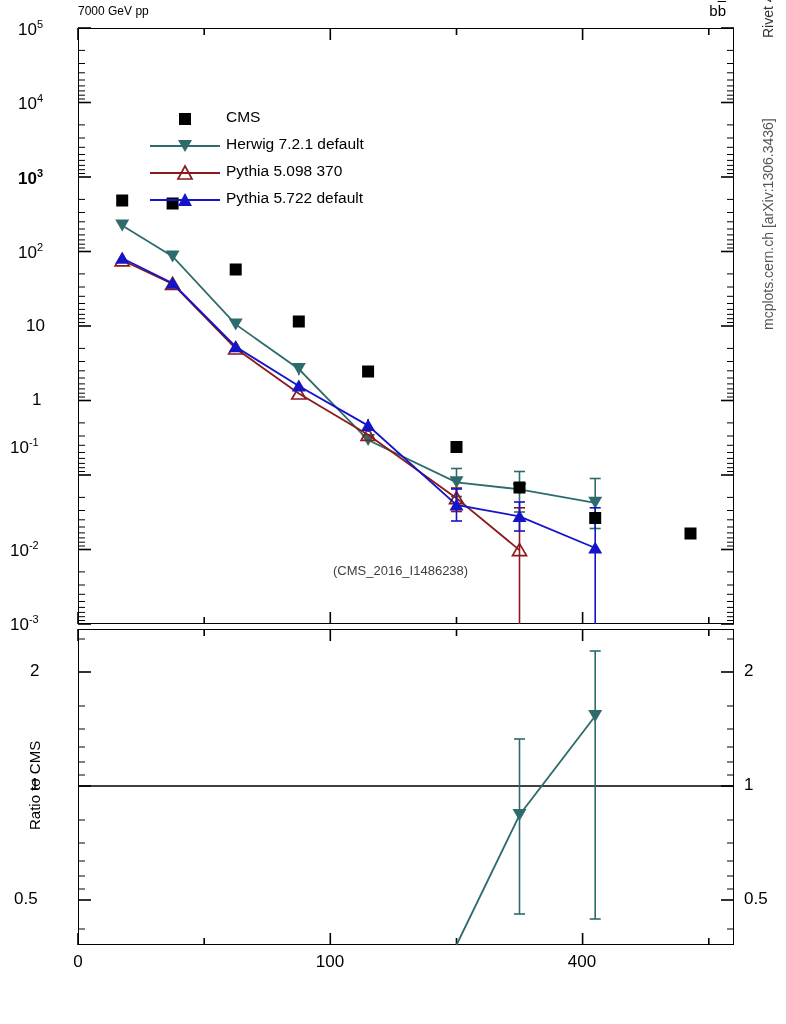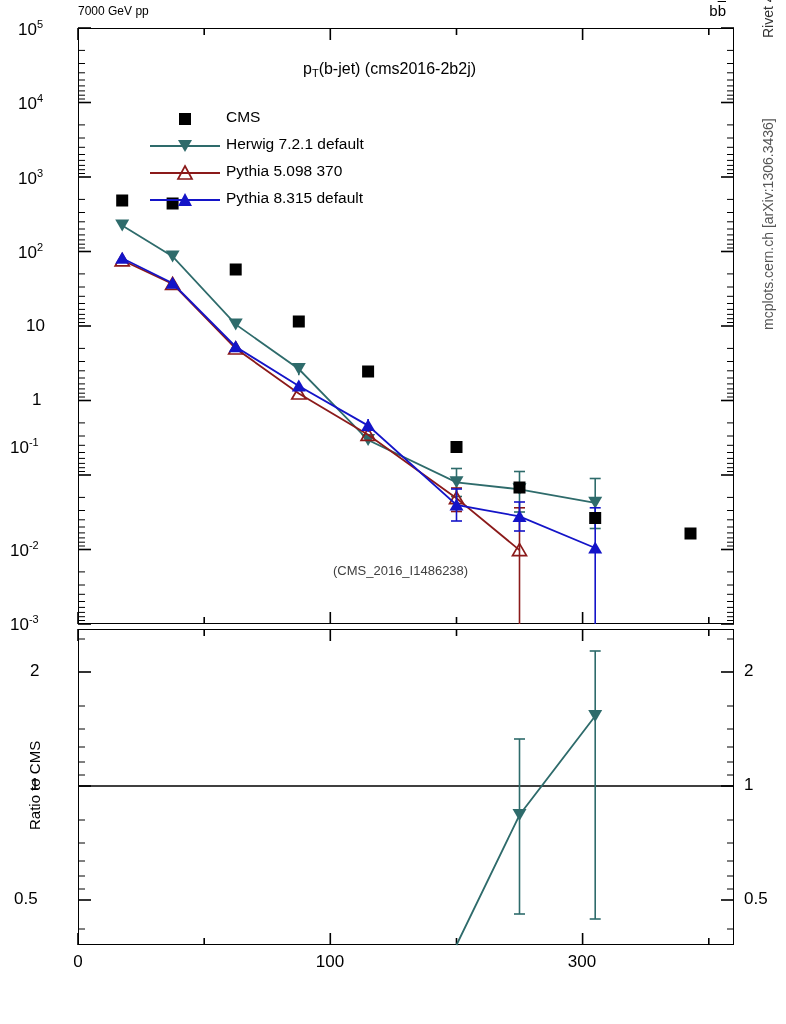--- a/index.html
+++ b/index.html
@@ -62,21 +62,21 @@
   <div class="abs hdr-left">7000 GeV pp</div>
   <div class="abs hdr-right"><span>b</span><span class="ovl">b</span></div>
 
   <div class="vside dark" style="left:760px;top:38px;">Rivet 4.1.0, ≥ 2.1M events</div>
   <div class="vside" style="left:760px;top:330px;">mcplots.cern.ch [arXiv:1306.3436]</div>
 
   <div class="frame" id="mainframe"></div>
 
   <div class="ylab" style="left:18px;top:18px;width:42px;"><span>10</span><sup style="font-size:11px;">5</sup></div>
   <div class="ylab" style="left:18px;top:92px;width:42px;"><span>10</span><sup style="font-size:11px;">4</sup></div>
-  <div class="ylab" style="left:18px;top:167px;width:42px;"><span>10</span><sup style="font-size:11px;">3</sup></div>
+  <div class="ylab" style="left:18px;top:167px;width:42px;font-weight:bold;"><span>10</span><sup style="font-size:11px;">3</sup></div>
   <div class="ylab" style="left:18px;top:241px;width:42px;"><span>10</span><sup style="font-size:11px;">2</sup></div>
   <div class="ylab" style="left:26px;top:316px;width:34px;"><span>10</span></div>
   <div class="ylab" style="left:32px;top:390px;width:28px;"><span>1</span></div>
   <div class="ylab" style="left:10px;top:436px;width:50px;"><span>10</span><sup style="font-size:11px;">-1</sup></div>
   <div class="ylab" style="left:10px;top:539px;width:50px;"><span>10</span><sup style="font-size:11px;">-2</sup></div>
   <div class="ylab" style="left:10px;top:613px;width:50px;"><span>10</span><sup style="font-size:11px;">-3</sup></div>
 
   <svg class="abs" style="left:78px;top:28px;" width="656" height="596">
 
     <g stroke="#000" stroke-width="1.6">
@@ -248,21 +248,20 @@
       <line x1="630.8" y1="596" x2="630.8" y2="589"></line>
       <line x1="0" y1="0" x2="0" y2="12"></line>
       <line x1="126.2" y1="0" x2="126.2" y2="7"></line>
       <line x1="252.3" y1="0" x2="252.3" y2="12"></line>
       <line x1="378.5" y1="0" x2="378.5" y2="7"></line>
       <line x1="504.6" y1="0" x2="504.6" y2="12"></line>
       <line x1="630.8" y1="0" x2="630.8" y2="7"></line>
     </g>
   </svg>
 
-  <div class="plot-title" style="left:303px;top:60px;"><span>p</span><span class="sub">T</span><span>(b-jet) (cms2016-2b2j)</span></div>
 
   <div class="watermark" style="left:333px;top:563px;">(CMS_2016_I1486238)</div>
 
   <svg class="abs" style="left:0;top:0;" width="786" height="1024">
 
     <polyline fill="none" stroke="#2e6b6b" stroke-width="1.8" points="122.2,225.4 172.6,256.4 235.7,324.4 298.8,369.0 368.1,440.1 456.5,482.3 519.5,489.3 595.2,502.8"></polyline>
 
     <g stroke="#2e6b6b" stroke-width="1.6">
       <line x1="298.8" y1="362.9" x2="298.8" y2="375.2"></line>
       <line x1="456.5" y1="468.5" x2="456.5" y2="496.5"></line>
@@ -360,21 +359,21 @@
         <line x1="2" y1="14" x2="72" y2="14" stroke="#8b1a1a" stroke-width="1.8"></line>
         <polygon points="37,7 44,20 30,20" fill="none" stroke="#8b1a1a" stroke-width="1.7"></polygon>
       </svg>
       <span class="lgtext">Pythia 5.098 370</span>
     </div>
     <div class="lgrow">
       <svg class="lgmark" viewBox="0 0 74 27">
         <line x1="2" y1="14" x2="72" y2="14" stroke="#1414c8" stroke-width="1.8"></line>
         <polygon points="37,7 44,20 30,20" fill="#1414c8"></polygon>
       </svg>
-      <span class="lgtext">Pythia 8.315 default</span>
+      <span class="lgtext">Pythia 5.722 default</span>
     </div>
   </div>
 
   <div class="frame" id="ratioframe"></div>
 
   <div class="ytitle" style="left:26px;top:830px;">Ratio to CMS</div>
 
   <div class="ylab" style="left:30px;top:661px;width:30px;">2</div>
   <div class="ylab" style="left:30px;top:775px;width:30px;">1</div>
   <div class="ylab" style="left:14px;top:889px;width:46px;">0.5</div>
@@ -447,15 +446,15 @@
         <line x1="511.7" y1="290" x2="522.7" y2="290"></line>
     </g>
     <g fill="#2e6b6b">
       <polygon points="434.5,180 448.5,180 441.5,192"></polygon>
       <polygon points="510.2,81 524.2,81 517.2,93"></polygon>
     </g>
   </svg>
 
   <div class="xlab" style="left:63px;top:952px;width:30px;">0</div>
   <div class="xlab" style="left:305px;top:952px;width:50px;">100</div>
-  <div class="xlab" style="left:557px;top:952px;width:50px;">300</div>
+  <div class="xlab" style="left:557px;top:952px;width:50px;">400</div>
 
 </div>
 
 </body></html>

